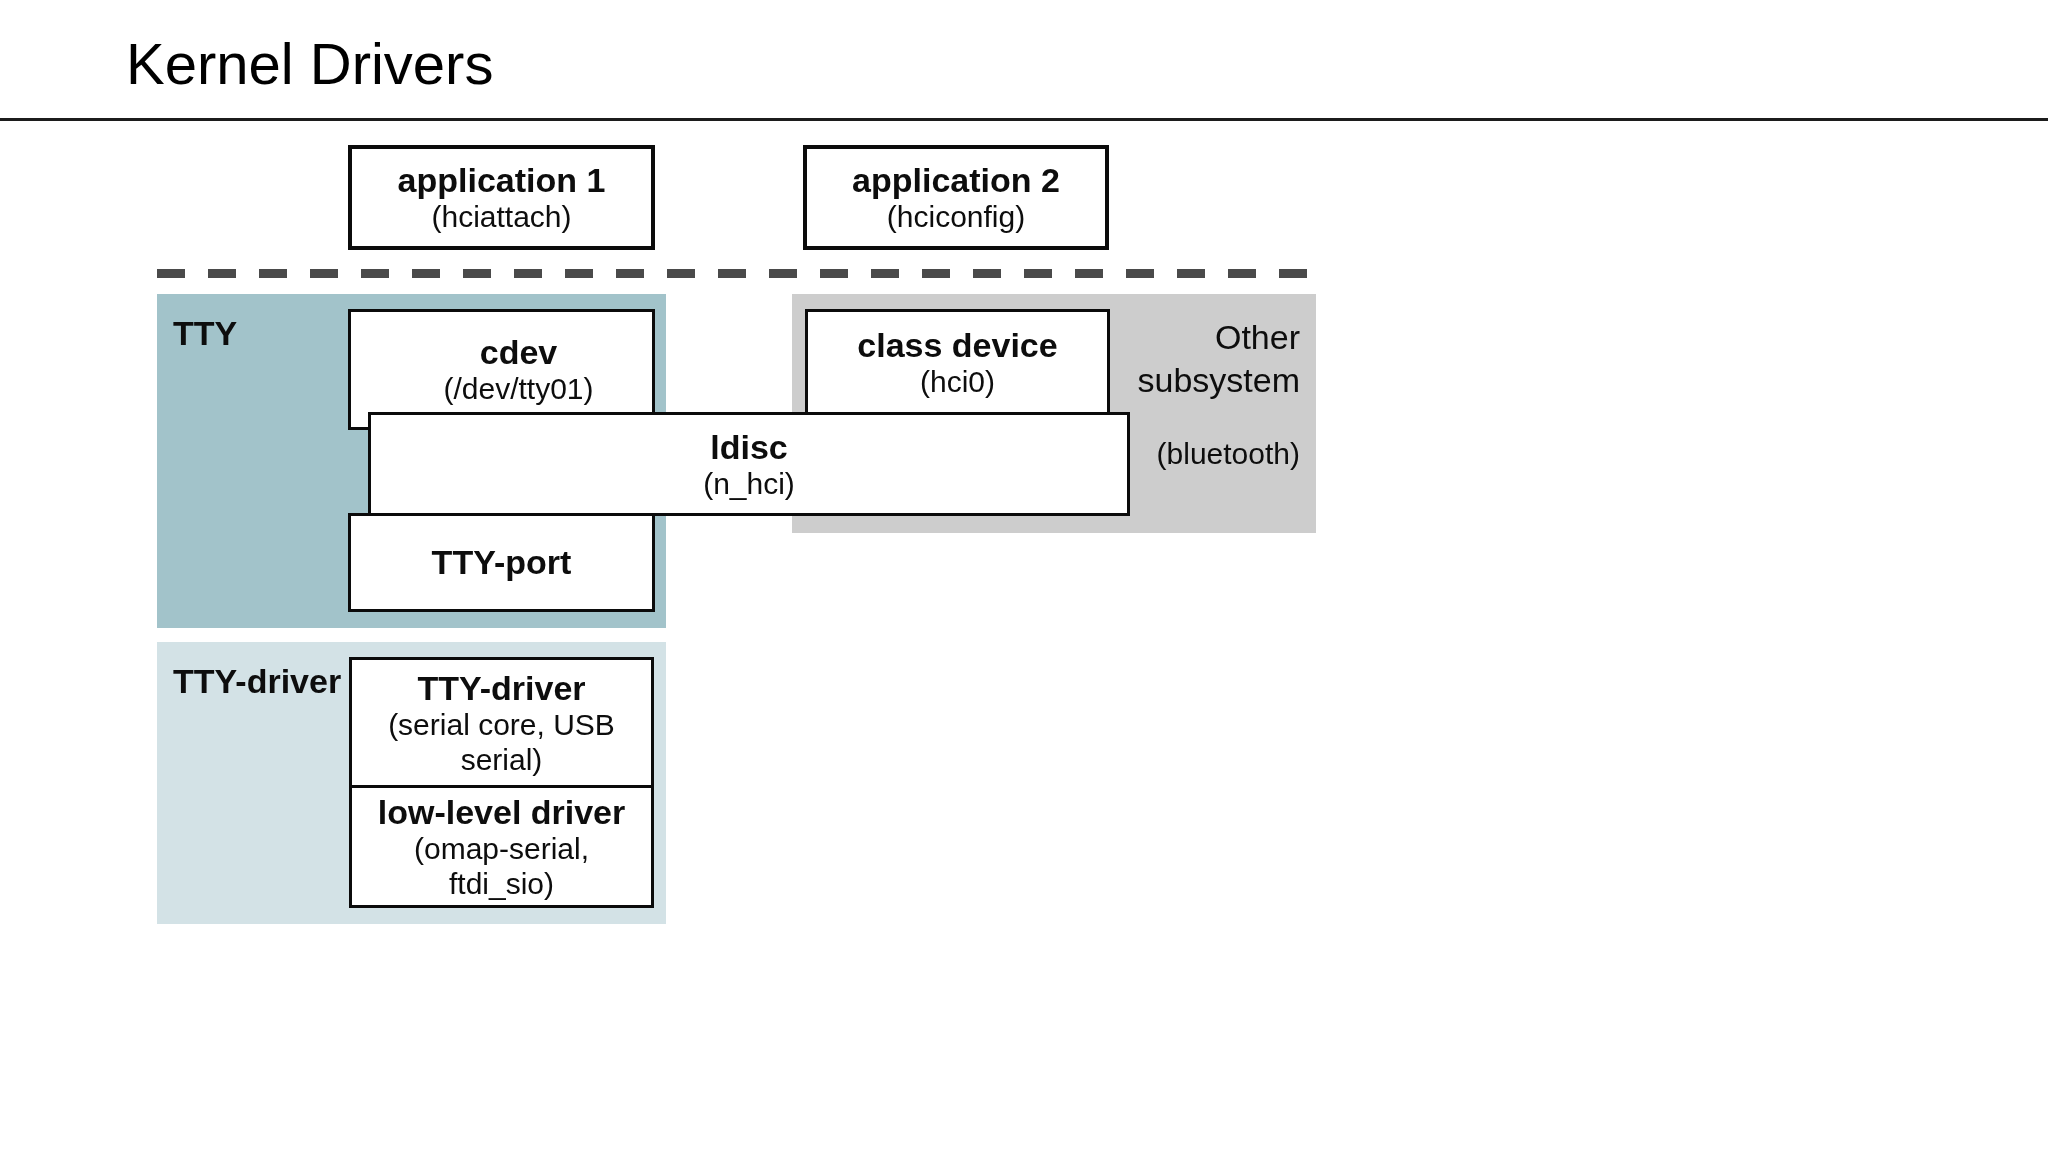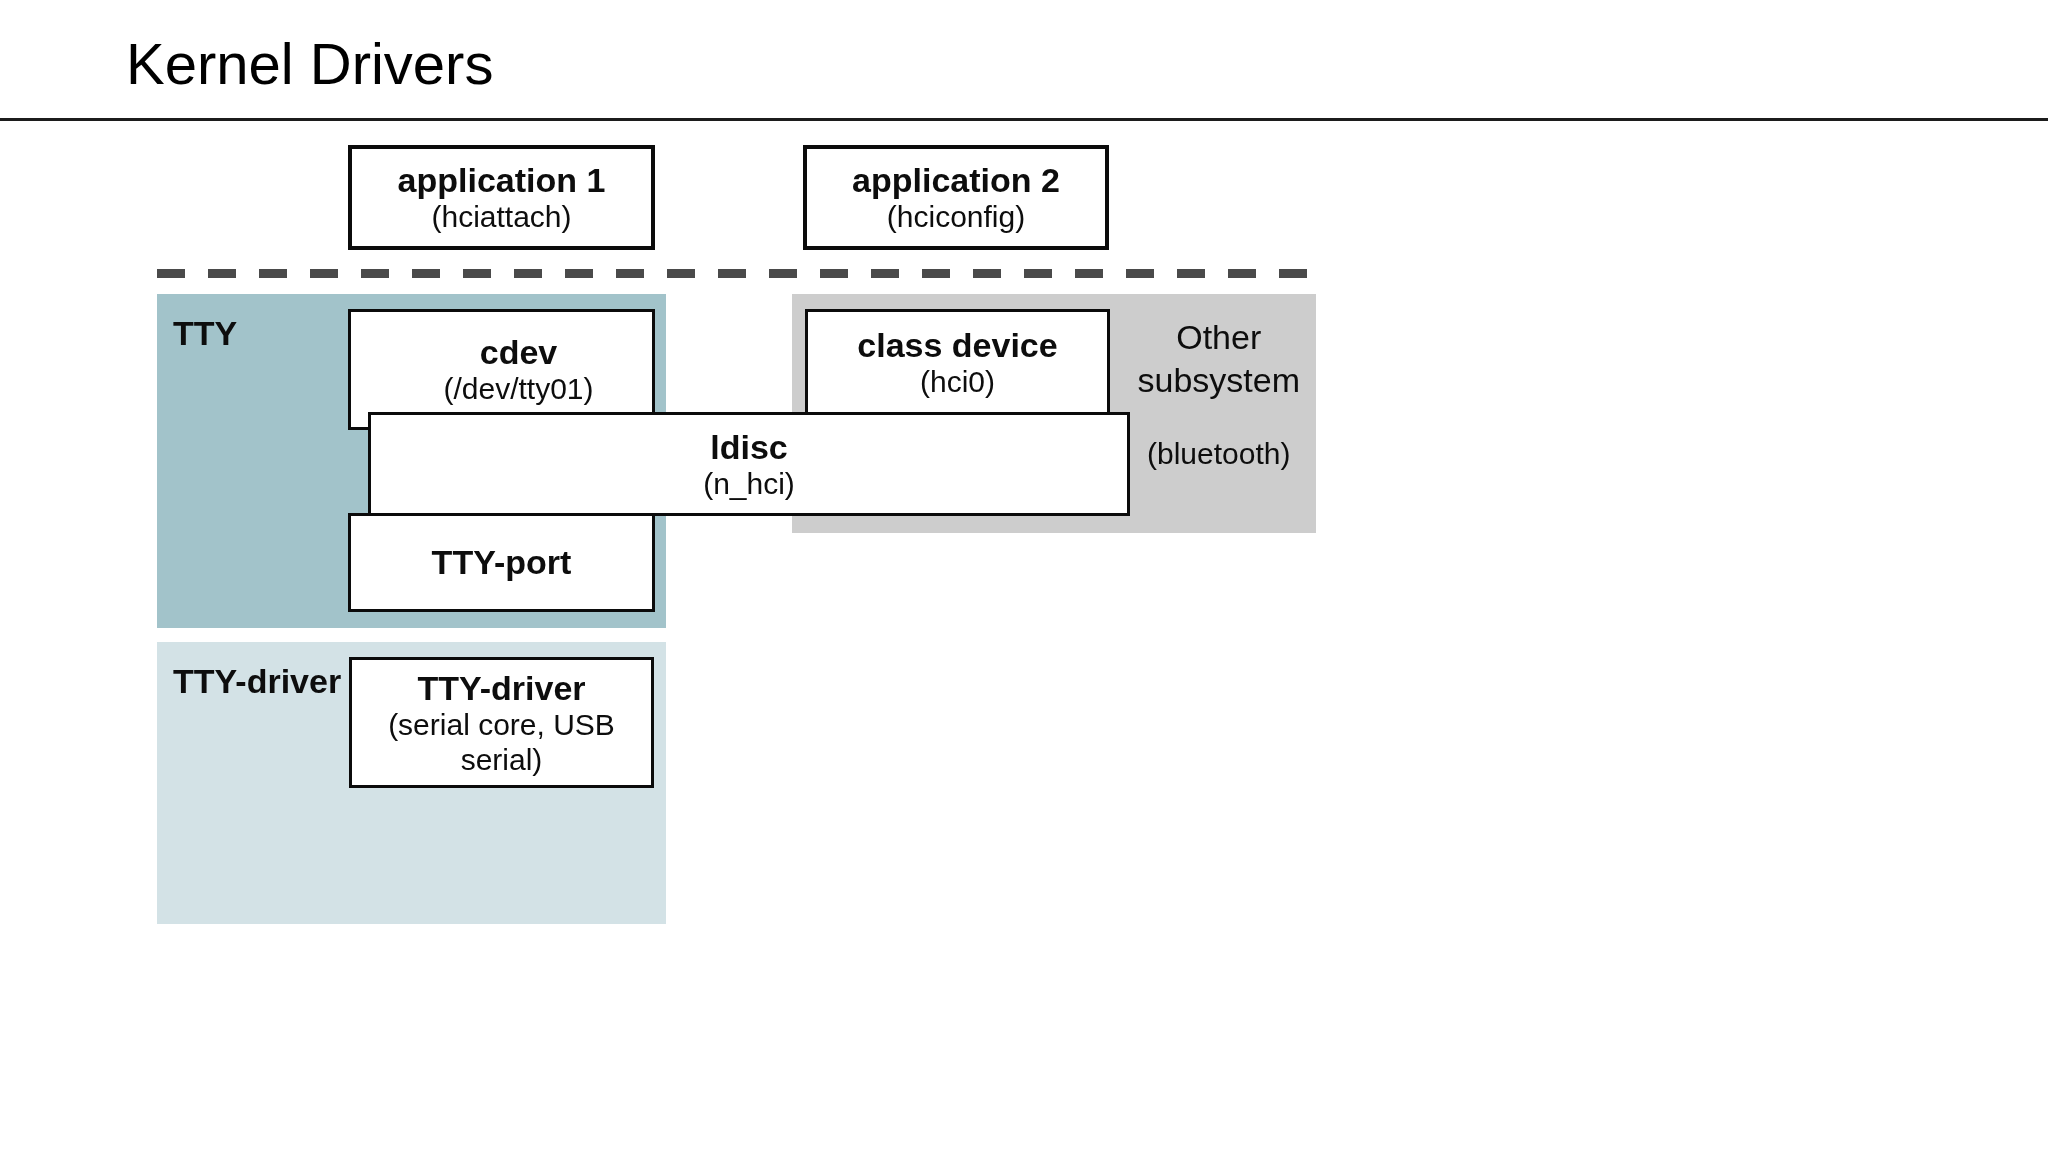--- a/index.html
+++ b/index.html
@@ -42,21 +42,21 @@
   .region{position:absolute;z-index:1;}
   .region-tty{left:157px;top:294px;width:509px;height:334px;background:var(--tty_region,#a2c3ca);}
   .region-tty-driver{left:157px;top:642px;width:509px;height:282px;background:var(--tty_driver_region,#d3e2e6);}
   .region-other{left:792px;top:294px;width:524px;height:239px;background:var(--other_region,#cdcdcd);}
   .region-label{
     position:absolute;left:16px;top:20px;
     font-size:34px;font-weight:700;color:#0d0d0d;white-space:nowrap;
   }
   .other-text{
     position:absolute;right:16px;top:22px;
-    text-align:center;font-size:34px;line-height:1.26;color:#0d0d0d;
+    text-align:right;font-size:34px;line-height:1.26;color:#0d0d0d;
   }
   .other-text .sub{font-size:30px;line-height:1.2;margin-top:34px;}
   
   .box-app1{left:348px;top:145px;width:307px;height:105px;}
   .box-app2{left:803px;top:145px;width:306px;height:105px;}
   .box-cdev{left:348px;top:309px;width:307px;height:121px;padding-left:44px;}
   .box-class{left:805px;top:309px;width:305px;height:106px;text-align:center;}
   .box-ldisc{left:348px;top:412px;width:762px;height:104px;z-index:6;margin-left:20px;}
   .box-ttyport{left:348px;top:513px;width:307px;height:99px;}
   .box-ttydriver{left:349px;top:657px;width:305px;height:131px;}
@@ -114,14 +114,18 @@
 
   <div class="node box-ttyport">
     <div class="name">TTY-port</div>
   </div>
 
   <div class="node box-ttydriver">
     <div class="name">TTY-driver</div>
     <div class="detail">(serial core, USB serial)</div>
   </div>
 
+  <div class="node box-lowlevel">
+    <div class="name">low-level driver</div>
+    <div class="detail">(omap-serial, ftdi_sio)</div>
+  </div>
 
 </div>
 
 </body></html>

